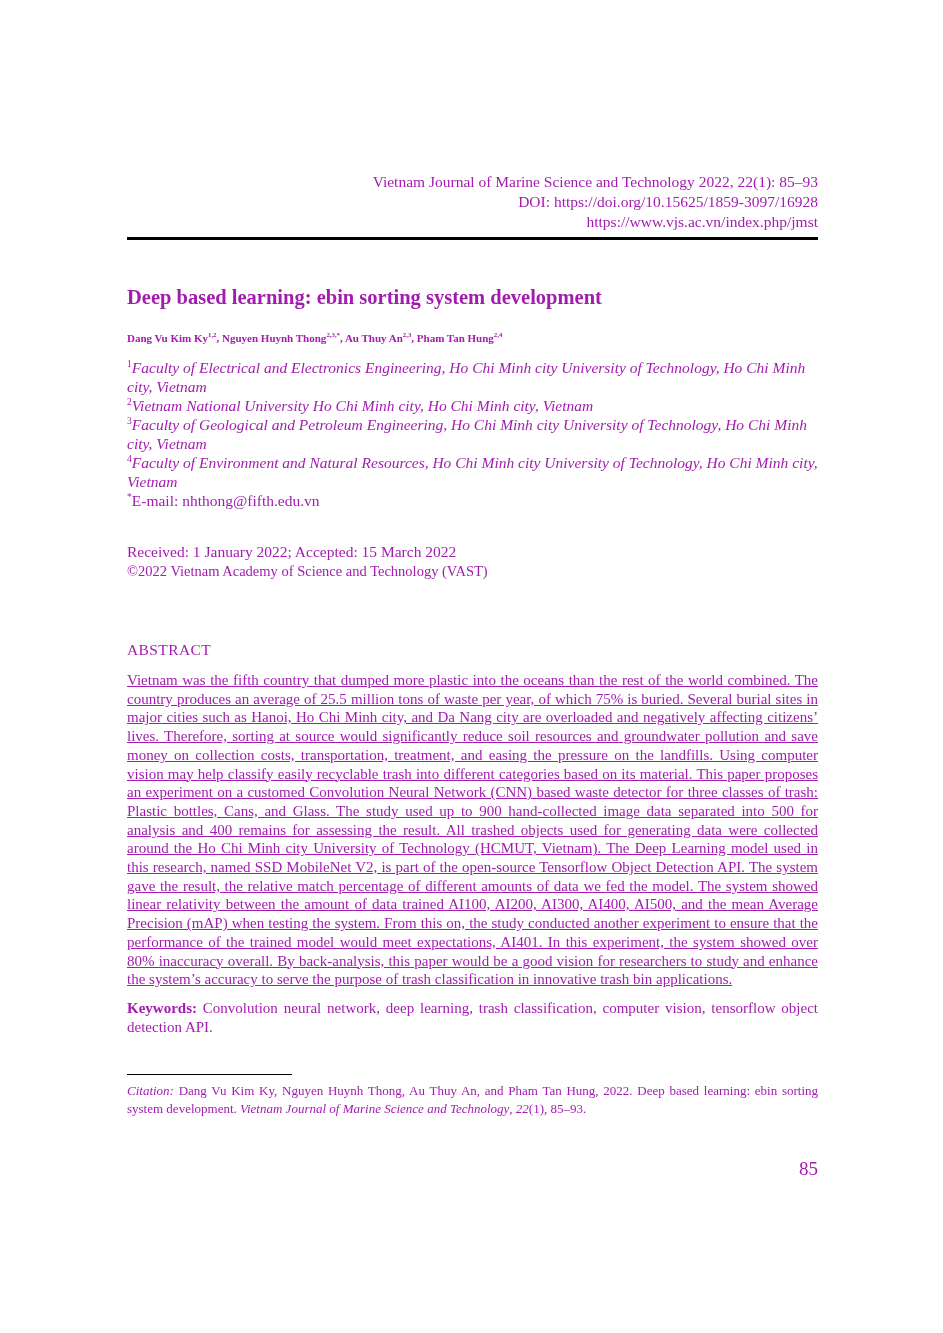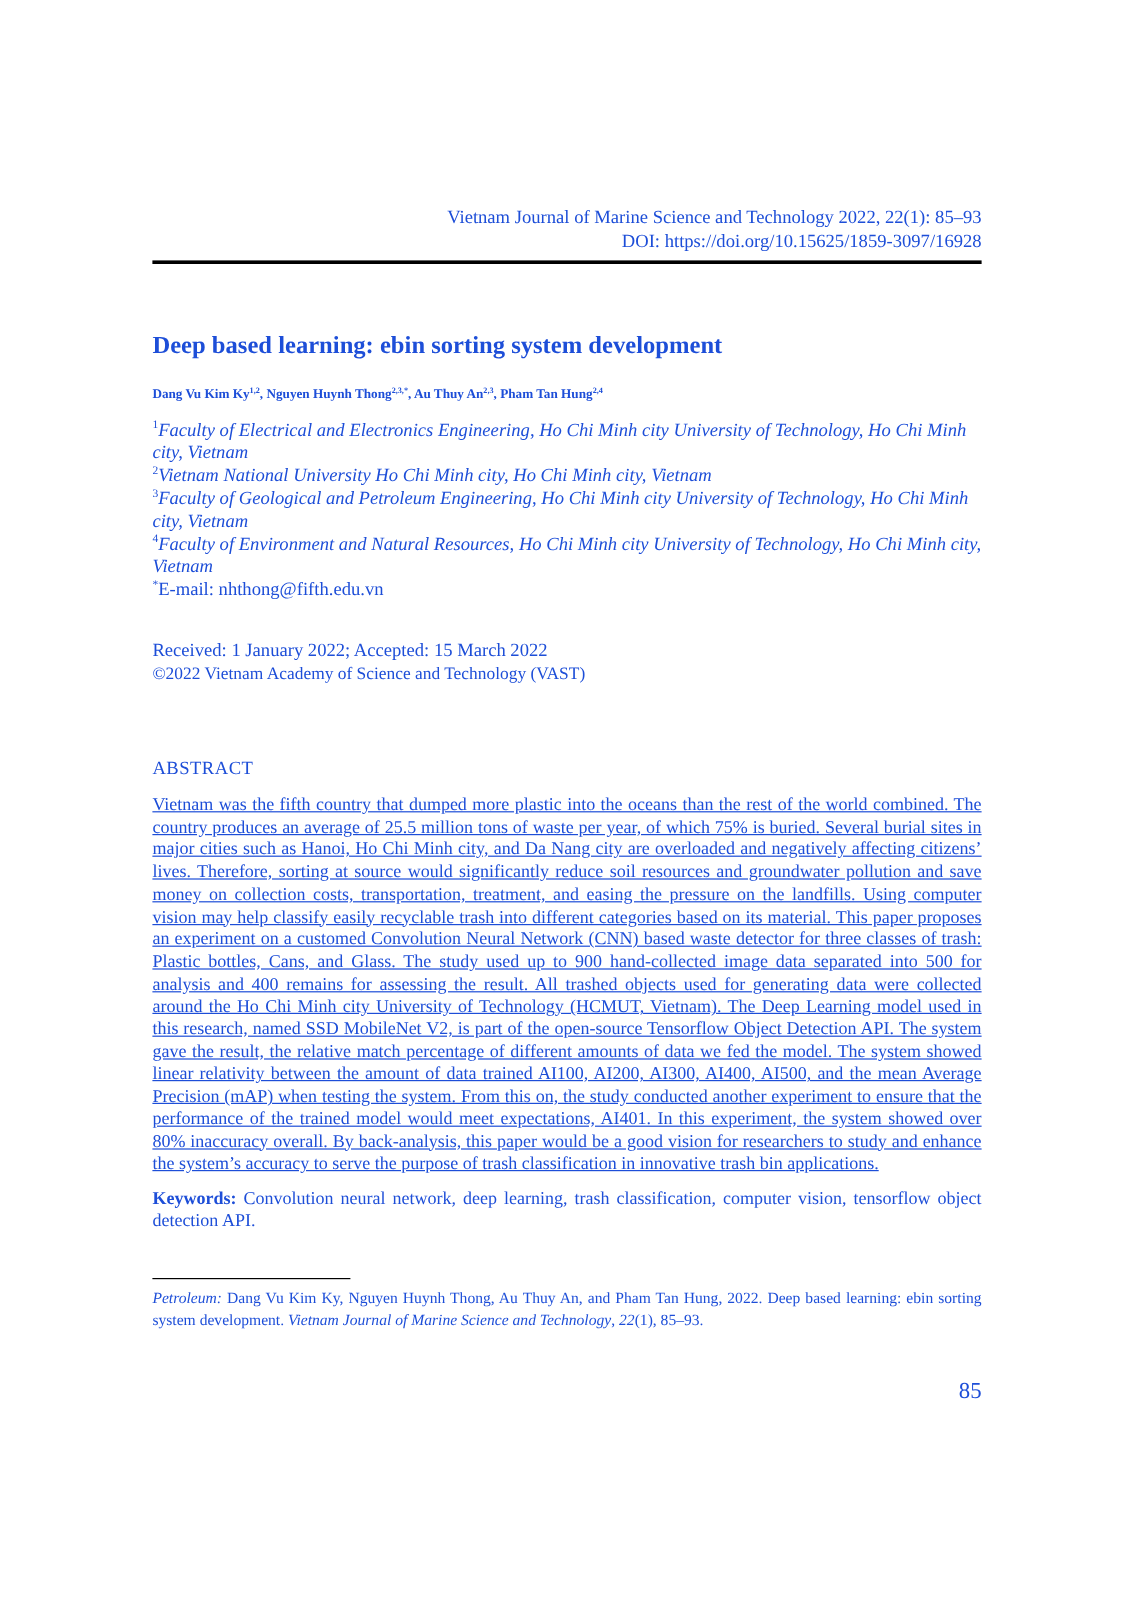--- a/index.html
+++ b/index.html
@@ -3,31 +3,31 @@
 <meta charset="utf-8">
 <style>
   * { margin: 0; padding: 0; box-sizing: border-box; }
   html, body { background: #ffffff; }
   .page {
     position: relative;
     width: 943px;
     height: 1333px;
     background: #ffffff;
     font-family: "Liberation Serif", serif;
-    color: #1d4ed8;
+    color: #a21caf;
     overflow: hidden;
   }
   .content {
     padding: 172px 125px 0 127px;
   }
   
   .masthead { text-align: right; font-size: 15.5px; line-height: 20px; }
   .rule-thick { border-bottom: 3px solid #000; margin-top: 5px; }
   
-  .title { font-size: 20.5px; font-weight: bold; line-height: 26px; margin-top: 55px; }
+  .title { font-size: 20.5px; font-weight: bold; line-height: 26px; margin-top: 44px; }
   .authors { margin-top: 18px; font-size: 11px; font-weight: bold; line-height: 20px; }
   sup { font-size: 0.62em; vertical-align: super; line-height: 0; }
   
   .affiliations { margin-top: 10px; font-size: 15.5px; line-height: 19px; }
   .affil-text { font-style: italic; }
   .email-line { font-style: normal; }
   
   .received { margin-top: 32px; font-size: 15.5px; line-height: 19px; }
   .copyright { margin-top: 1px; font-size: 14.5px; line-height: 19px; }
   
@@ -45,20 +45,21 @@
 </style>
 </head>
 <body>
 
 <div class="page">
   <div class="content">
 
     <header class="masthead">
       <div>Vietnam Journal of Marine Science and Technology 2022, 22(1): 85–93</div>
       <div>DOI: https://doi.org/10.15625/1859-3097/16928</div>
+      <div>https://www.vjs.ac.vn/index.php/jmst</div>
       <div class="rule-thick"></div>
     </header>
 
     <h1 class="title">Deep based learning: ebin sorting system development</h1>
 
     <p class="authors"><span><span>Dang Vu Kim Ky</span><sup>1,2</sup></span><span>, </span><span><span>Nguyen Huynh Thong</span><sup>2,3,*</sup></span><span>, </span><span><span>Au Thuy An</span><sup>2,3</sup></span><span>, </span><span><span>Pham Tan Hung</span><sup>2,4</sup></span></p>
 
     <div class="affiliations">
       <p><sup>1</sup><span class="affil-text">Faculty of Electrical and Electronics Engineering, Ho Chi Minh city University of Technology, Ho Chi Minh city, Vietnam</span></p>
       <p><sup>2</sup><span class="affil-text">Vietnam National University Ho Chi Minh city, Ho Chi Minh city, Vietnam</span></p>
@@ -69,18 +70,18 @@
 
     <p class="received">Received: 1 January 2022; Accepted: 15 March 2022</p>
     <p class="copyright">©2022 Vietnam Academy of Science and Technology (VAST)</p>
 
     <h2 class="abstract-heading">ABSTRACT</h2>
     <p class="abstract-body">Vietnam was the fifth country that dumped more plastic into the oceans than the rest of the world combined. The country produces an average of 25.5 million tons of waste per year, of which 75% is buried. Several burial sites in major cities such as Hanoi, Ho Chi Minh city, and Da Nang city are overloaded and negatively affecting citizens’ lives. Therefore, sorting at source would significantly reduce soil resources and groundwater pollution and save money on collection costs, transportation, treatment, and easing the pressure on the landfills. Using computer vision may help classify easily recyclable trash into different categories based on its material. This paper proposes an experiment on a customed Convolution Neural Network (CNN) based waste detector for three classes of trash: Plastic bottles, Cans, and Glass. The study used up to 900 hand-collected image data separated into 500 for analysis and 400 remains for assessing the result. All trashed objects used for generating data were collected around the Ho Chi Minh city University of Technology (HCMUT, Vietnam). The Deep Learning model used in this research, named SSD MobileNet V2, is part of the open-source Tensorflow Object Detection API. The system gave the result, the relative match percentage of different amounts of data we fed the model. The system showed linear relativity between the amount of data trained AI100, AI200, AI300, AI400, AI500, and the mean Average Precision (mAP) when testing the system. From this on, the study conducted another experiment to ensure that the performance of the trained model would meet expectations, AI401. In this experiment, the system showed over 80% inaccuracy overall. By back-analysis, this paper would be a good vision for researchers to study and enhance the system’s accuracy to serve the purpose of trash classification in innovative trash bin applications.</p>
 
     <p class="keywords"><span class="kw-label">Keywords: </span><span>Convolution neural network, deep learning, trash classification, computer vision, tensorflow object detection API.</span></p>
 
     <div class="citation-rule"></div>
-    <p class="citation"><span class="cit-label">Petroleum:</span><span> Dang Vu Kim Ky, Nguyen Huynh Thong, Au Thuy An, and Pham Tan Hung, 2022. Deep based learning: ebin sorting system development. </span><span class="cit-italic">Vietnam Journal of Marine Science and Technology</span><span>, </span><span class="cit-italic">22</span><span>(1), 85–93.</span></p>
+    <p class="citation"><span class="cit-label">Citation:</span><span> Dang Vu Kim Ky, Nguyen Huynh Thong, Au Thuy An, and Pham Tan Hung, 2022. Deep based learning: ebin sorting system development. </span><span class="cit-italic">Vietnam Journal of Marine Science and Technology</span><span>, </span><span class="cit-italic">22</span><span>(1), 85–93.</span></p>
 
     <p class="page-number">85</p>
 
   </div>
 </div>
 
 </body></html>

